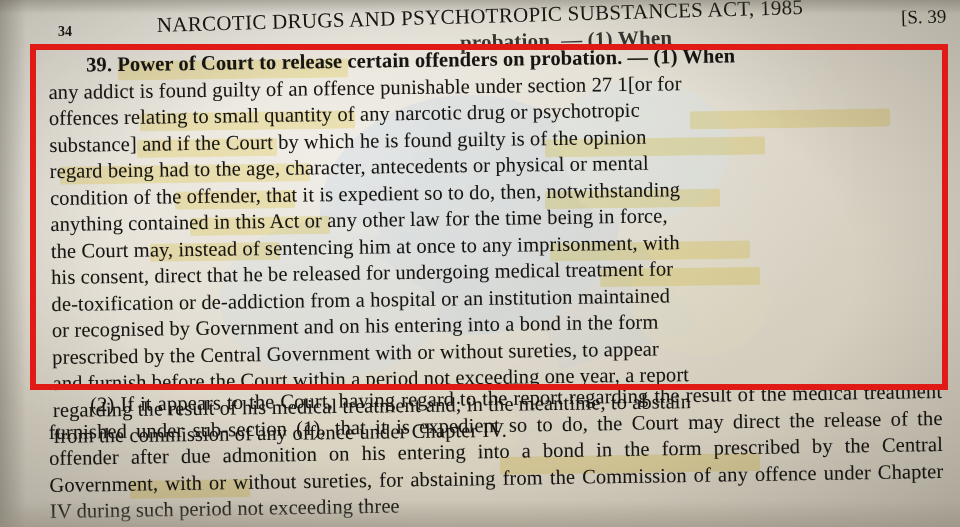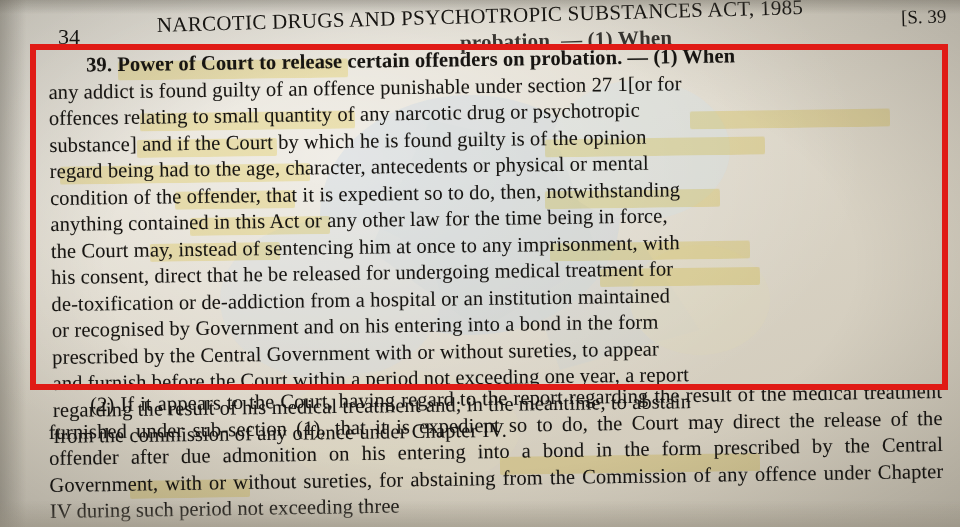--- a/index.html
+++ b/index.html
@@ -69,22 +69,23 @@
     position: absolute;
     top: 2px;
     left: 0;
     right: 0;
     height: 40px;
   }
   .page-num {
     position: absolute;
     left: 58px;
     top: 22px;
-    font-size: 22px;
+    font-size: 14px;
     font-family: "Liberation Serif", serif;
+    font-weight: bold;
   }
   .running-head {
     position: absolute;
     left: 0;
     right: 0;
     top: 2px;
     text-align: center;
     font-size: 21px;
     letter-spacing: 0.3px;
     transform: rotate(-1.6deg);

